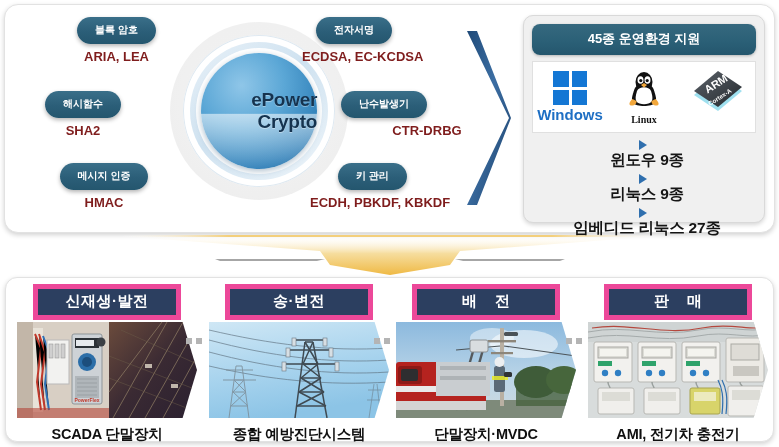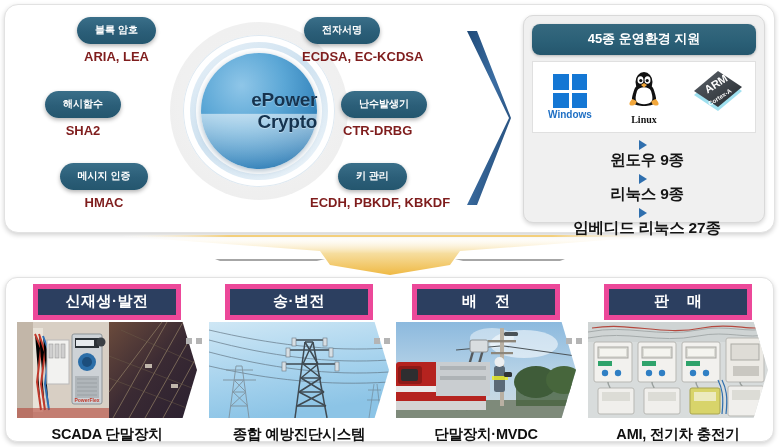--- a/index.html
+++ b/index.html
@@ -106,25 +106,25 @@
     white-space: nowrap;
   }
 
   .alg-blockcipher { left: 44px;  top: 12px;  width: 135px; }
   .alg-hash        { left: 8px;   top: 86px;  width: 140px; }
   .alg-mac         { left: 28px;  top: 158px; width: 142px; }
   .alg-sign        { left: 295px; top: 12px;  width: 160px; text-align: left; }
   .alg-rng         { left: 330px; top: 86px;  width: 160px; text-align: left; }
   .alg-key         { left: 305px; top: 158px; width: 180px; text-align: left; }
   .alg-sign .alg-sub, .alg-rng .alg-sub, .alg-key .alg-sub { text-align: left; }
-  .alg-sign .pill, .alg-rng .pill, .alg-key .pill { margin-left: 4px; }
+  .alg-sign .pill, .alg-rng .pill, .alg-key .pill { margin-left: 16px; }
   .alg-rng .pill { margin-left: 6px; }
   .alg-key .pill { margin-left: 28px; }
   .alg-sign .alg-sub { margin-left: 2px; }
-  .alg-rng  .alg-sub { margin-left: 8px; }
+  .alg-rng  .alg-sub { margin-left: 24px; text-align: center; }
   .alg-key  .alg-sub { margin-left: 0px; }
 
   
   .chevron {
     position: absolute;
     left: 458px; top: 24px;
     width: 48px; height: 178px;
   }
 
   
@@ -151,21 +151,21 @@
   .os-logos {
     margin-top: 6px;
     background: #ffffff;
     border: 1px solid #e0e0e0;
     height: 72px;
     display: flex;
     align-items: center;
     justify-content: space-around;
   }
   .logo-cell { text-align: center; width: 72px; }
-  .logo-cap { display: block; font-size: 10px; font-weight: bold; margin-top: 1px; }
+  .logo-cap { display: block; font-size: 15px; font-weight: bold; margin-top: 1px; }
   .cap-win { color: #1e6fc4; }
   .cap-linux { color: #111; font-family: "Liberation Serif", "DejaVu Serif", serif; font-size: 10px; }
 
   .win-logo { width: 34px; height: 34px; display: grid;
               grid-template-columns: 1fr 1fr; grid-template-rows: 1fr 1fr;
               gap: 3px; margin: 0 auto; }
   .win-logo i { background: #1477d4; display: block; }
 
   .os-list { margin-top: 7px; padding-left: 6px; }
   .os-item {

